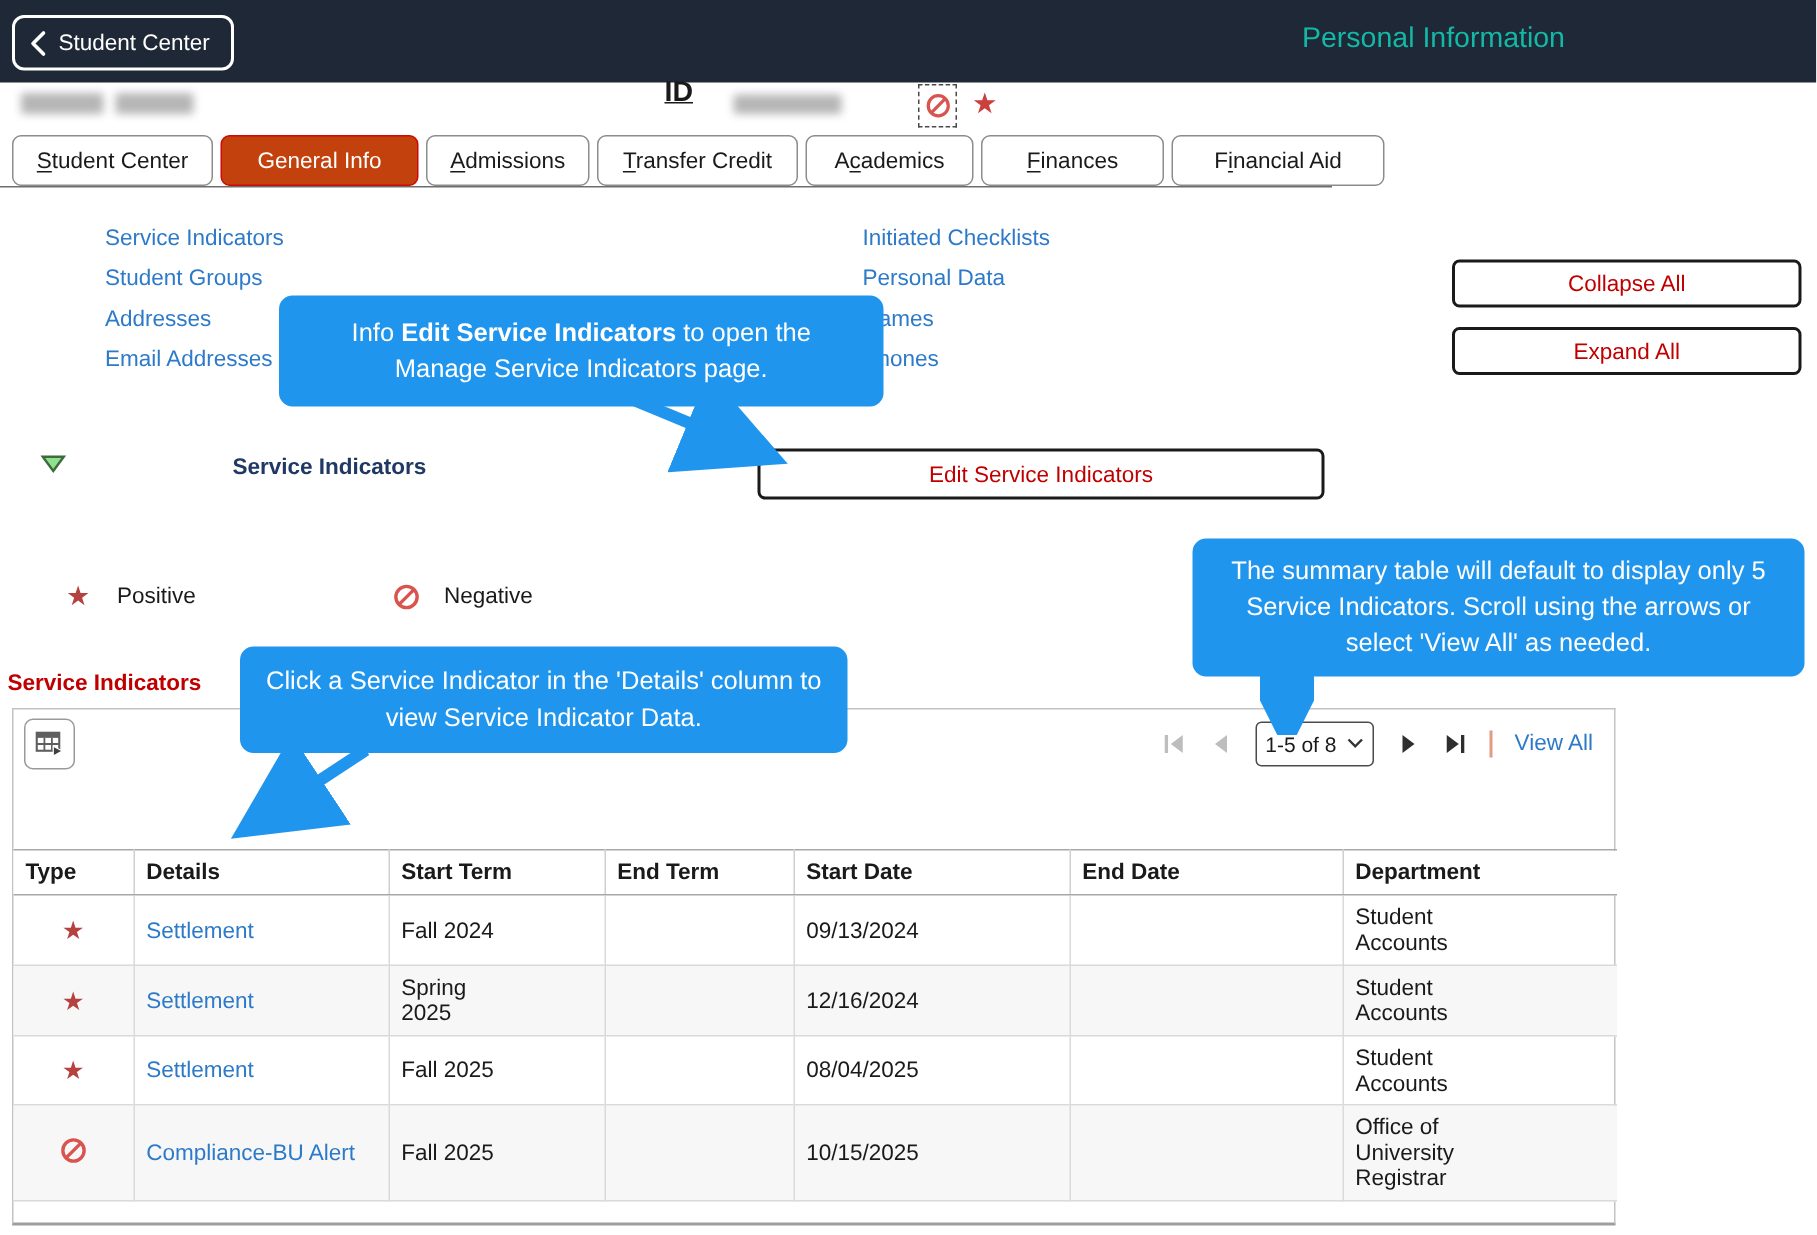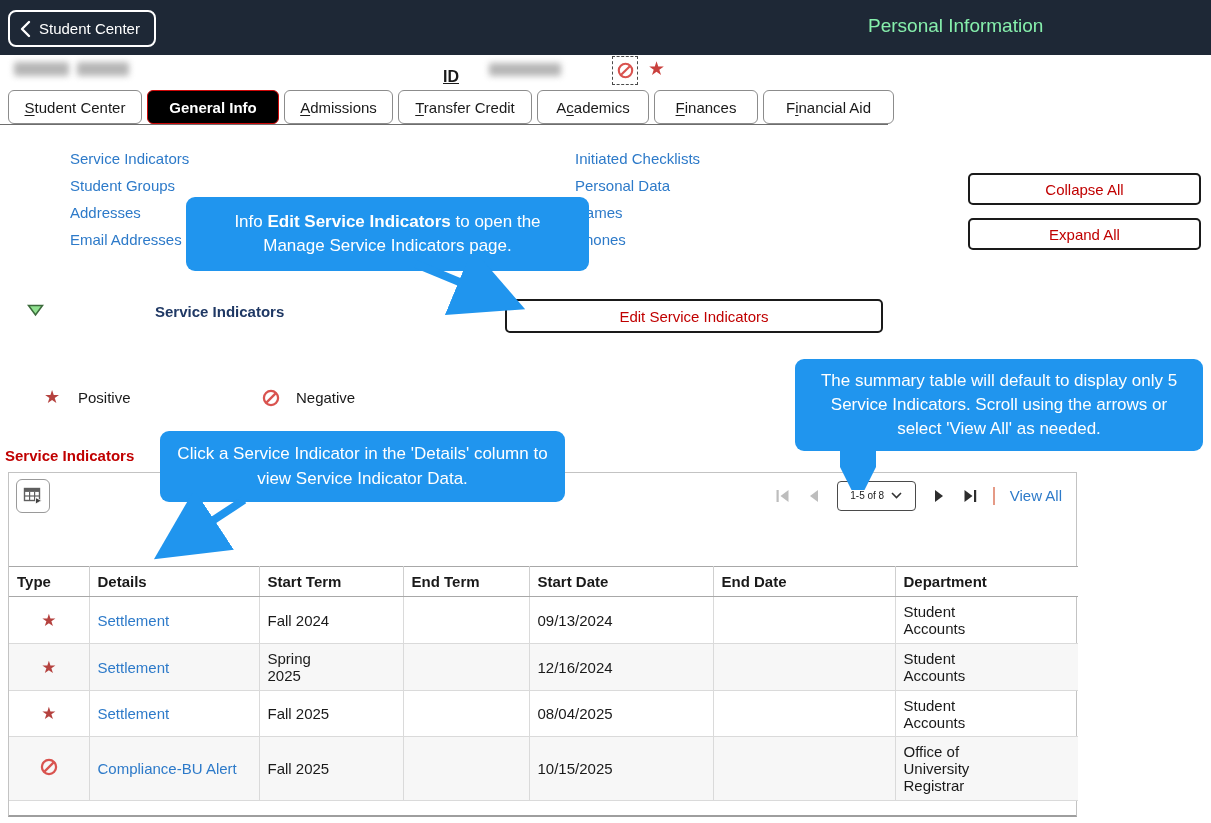--- a/index.html
+++ b/index.html
@@ -5,37 +5,37 @@
   * { margin:0; padding:0; box-sizing:border-box; }
   html,body { background:#ffffff; }
   body { font-family:"Liberation Sans", sans-serif; color:#1a1a1a; }
   #app { position:relative; width:1211px; height:823px; background:#fff; overflow:hidden; }
 
   
   .navbar { position:absolute; left:0; top:0; width:1211px; height:55px; background:#1e2836; }
   .back-btn { position:absolute; left:8px; top:10px; height:37px; display:flex; align-items:center; gap:8px;
               border:2px solid #ffffff; border-radius:8px; padding:0 14px 0 10px; color:#fff; font-size:15px;
               background:transparent; cursor:pointer; }
-  .nav-title { position:absolute; left:868px; top:15px; color:#86efac; font-size:19px; font-weight:500; }
+  .nav-title { position:absolute; left:868px; top:15px; color:#14b8a6; font-size:19px; font-weight:500; }
 
   
   .blurblock { position:absolute; background:#8f8f8f; filter:blur(3px); opacity:.65; border-radius:2px; }
-  .id-label { position:absolute; left:443px; top:68px; font-weight:bold; font-size:16px;text-decoration:underline; }
+  .id-label { position:absolute; left:443px; top:51px; font-weight:bold; font-size:19px;text-decoration:underline; }
   .neg-focus { position:absolute; left:612px; top:56px; width:26px; height:29px; border:1px dashed #4a4a4a;
                display:flex; align-items:center; justify-content:center; cursor:pointer; background:#fff; }
   .hdr-star { position:absolute; left:648px; top:57px; color:#c9403d; font-size:19px; cursor:pointer; }
 
   
   .tabs { position:absolute; left:8px; top:90px; display:flex; gap:5px; }
   .tab { height:34px; display:flex; align-items:center; justify-content:center; border:1px solid #8c8c8c;
          border-radius:6px; background:#fff; font-size:15px; cursor:pointer; padding:0 10px; }
   .tab .u { text-decoration:underline; text-underline-offset:2px; }
-  .tab.active { background:#000000; border-color:#cf0707; color:#fff; font-weight:bold; }
+  .tab.active { background:#c2410c; border-color:#cf0707; color:#fff; font-weight:normal; }
   .tabline { position:absolute; left:0; top:124px; width:888px; height:1px; background:#6e6e6e; }
-  .w134{width:134px}.w132{width:132px}.w109{width:109px}.w112{width:112px}.w107{width:104px}.w118{width:131px}
+  .w134{width:134px}.w132{width:132px}.w109{width:109px}.w112{width:112px}.w107{width:122px}.w118{width:142px}
 
   
   .qlinks { position:absolute; display:flex; flex-direction:column; gap:10px; }
   .qlinks.left { left:70px; top:150px; }
   .qlinks.mid { left:575px; top:150px; }
   a.link { color:#2d7ac9; font-size:15px; text-decoration:none; cursor:pointer; }
 
   
   .act-btn { position:absolute; left:968px; width:233px; height:32px; background:#fff; border:2px solid #1a1a1a;
              border-radius:5px; color:#c00000; font-size:15px; display:flex; align-items:center; justify-content:center;
@@ -65,21 +65,21 @@
   
   .grid-label { position:absolute; left:5px; top:447px; font-size:15px; font-weight:bold; color:#c00000; }
   .grid-wrap { position:absolute; left:8px; top:472px; width:1069px; height:345px; border:1px solid #c3c3c3;
                border-bottom:2px solid #9e9e9e; background:#fff; }
   .toolbar { height:45px; display:flex; align-items:center; justify-content:space-between; padding:0 14px 0 7px; }
   .gridicon-btn { width:34px; height:34px; border:1px solid #9a9a9a; border-radius:6px; background:#fff;
                   display:flex; align-items:center; justify-content:center; cursor:pointer; }
   .pager { display:flex; align-items:center; gap:15px; }
   .pgbtn { background:none; border:none; cursor:pointer; display:flex; align-items:center; }
   .pgdrop { width:79px; height:30px; border:1px solid #4a4a4a; border-radius:4px; background:#fff; display:flex;
-            align-items:center; justify-content:center; gap:7px; font-size:10px; cursor:pointer; }
+            align-items:center; justify-content:center; gap:7px; font-size:14px; cursor:pointer; }
   .pgsep { width:2px; height:18px; background:#e59a86; }
   .viewall { color:#2d7ac9; font-size:15px; text-decoration:none; cursor:pointer; }
 
   table.si { border-collapse:collapse; table-layout:fixed; width:100%; font-size:15px;margin-top:48px; }
   table.si th { font-weight:bold; text-align:left; padding:4px 8px; border:1px solid #cfcfcf;
                 border-top:1px solid #a8a8a8; border-bottom:1px solid #a8a8a8; background:#fff; height:30px; }
   table.si td { border:1px solid #dadada; padding:4px 8px; vertical-align:middle; }
   table.si tr.even { background:#f7f7f7; }
   table.si th:first-child, table.si td:first-child { border-left:none; }
   table.si th:last-child, table.si td:last-child { border-right:none; }

